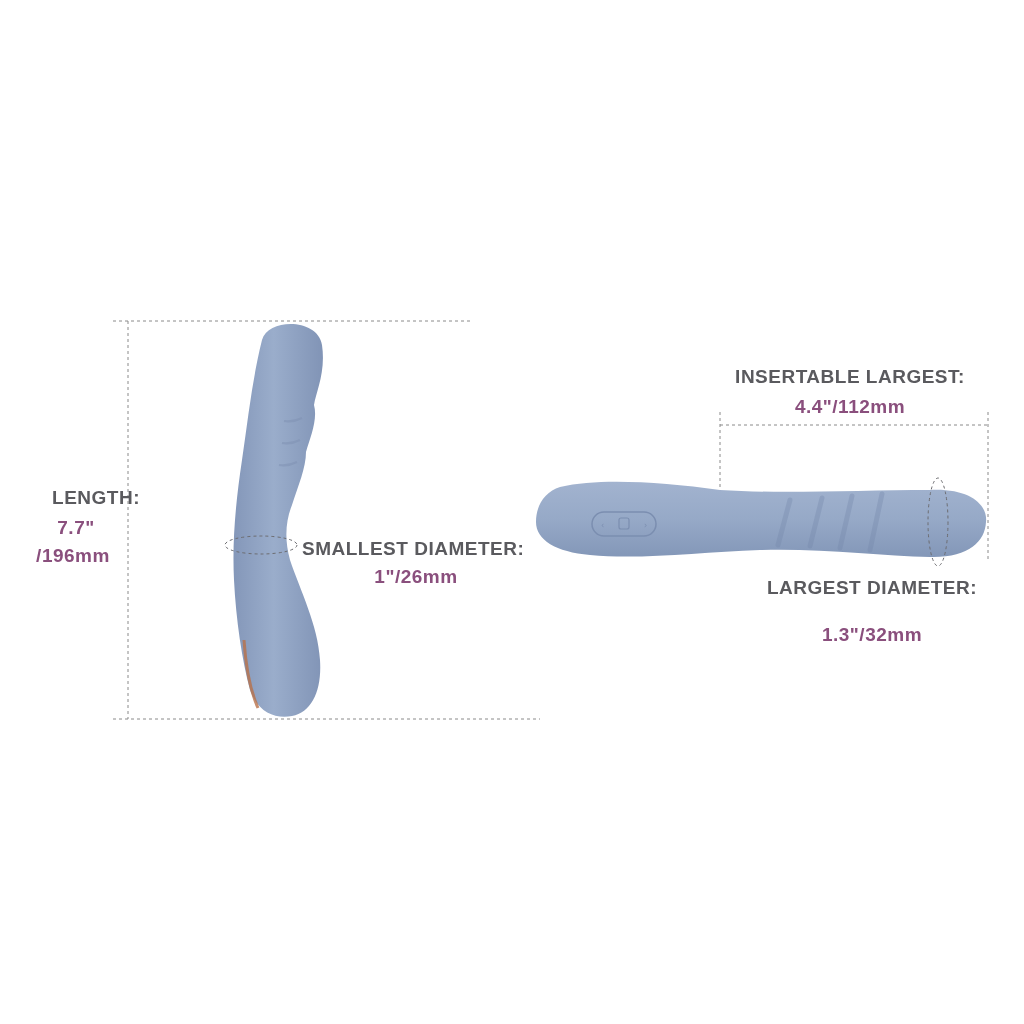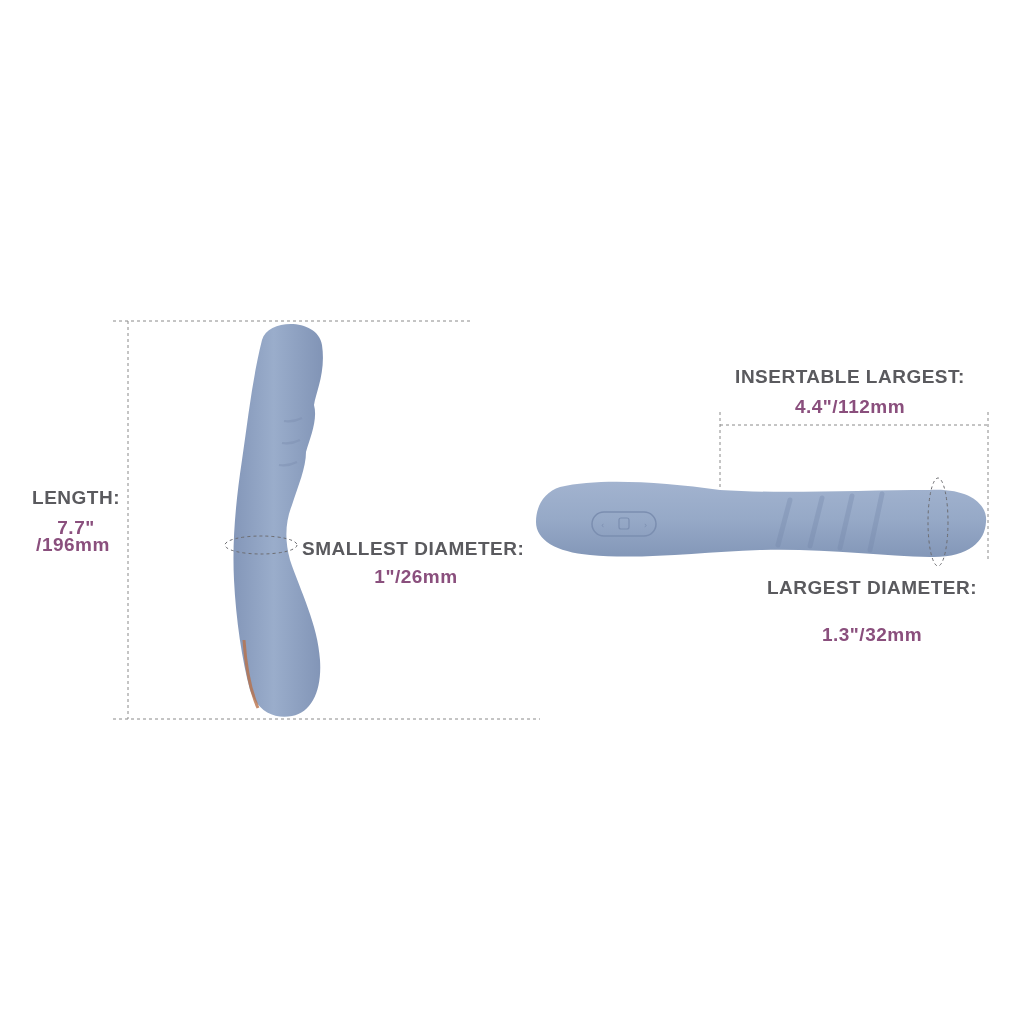--- a/index.html
+++ b/index.html
@@ -59,23 +59,23 @@
       <rect x="592" y="512" width="64" height="24" rx="12" fill="none" stroke="#7b8eb0" stroke-width="1.5"></rect>
       <text x="601" y="528" font-size="8" fill="#7b8eb0" font-family="DejaVu Sans, sans-serif">‹</text>
       <rect x="619" y="518" width="10" height="11" rx="2" fill="none" stroke="#7b8eb0" stroke-width="1.2"></rect>
       <text x="644" y="528" font-size="8" fill="#7b8eb0" font-family="DejaVu Sans, sans-serif">›</text>
     </g>
 
     <ellipse cx="938" cy="522" rx="10" ry="44" fill="none" stroke="#6c6c70" stroke-width="1" stroke-dasharray="3,3"></ellipse>
   </g>
 </svg>
 
-<div class="label center" style="left:26px; top:487px; width:100px;">LENGTH:</div>
+<div class="label center" style="left:40px; top:487px; width:100px;text-align:right;">LENGTH:</div>
 <div class="value center" style="left:26px; top:517px; width:100px;">7.7"</div>
-<div class="value center" style="left:18px; top:534px; width:110px;">/196mm</div>
+<div class="value center" style="left:18px; top:545px; width:110px;">/196mm</div>
 
 <div class="label" style="left:302px; top:538px;">SMALLEST DIAMETER:</div>
 <div class="value center" style="left:302px; top:566px; width:228px;">1"/26mm</div>
 
 <div class="label center" style="left:730px; top:366px; width:240px;">INSERTABLE LARGEST:</div>
 <div class="value center" style="left:730px; top:396px; width:240px;">4.4"/112mm</div>
 
 <div class="label center" style="left:752px; top:577px; width:240px;">LARGEST DIAMETER:</div>
 <div class="value center" style="left:752px; top:624px; width:240px;">1.3"/32mm</div>
 

